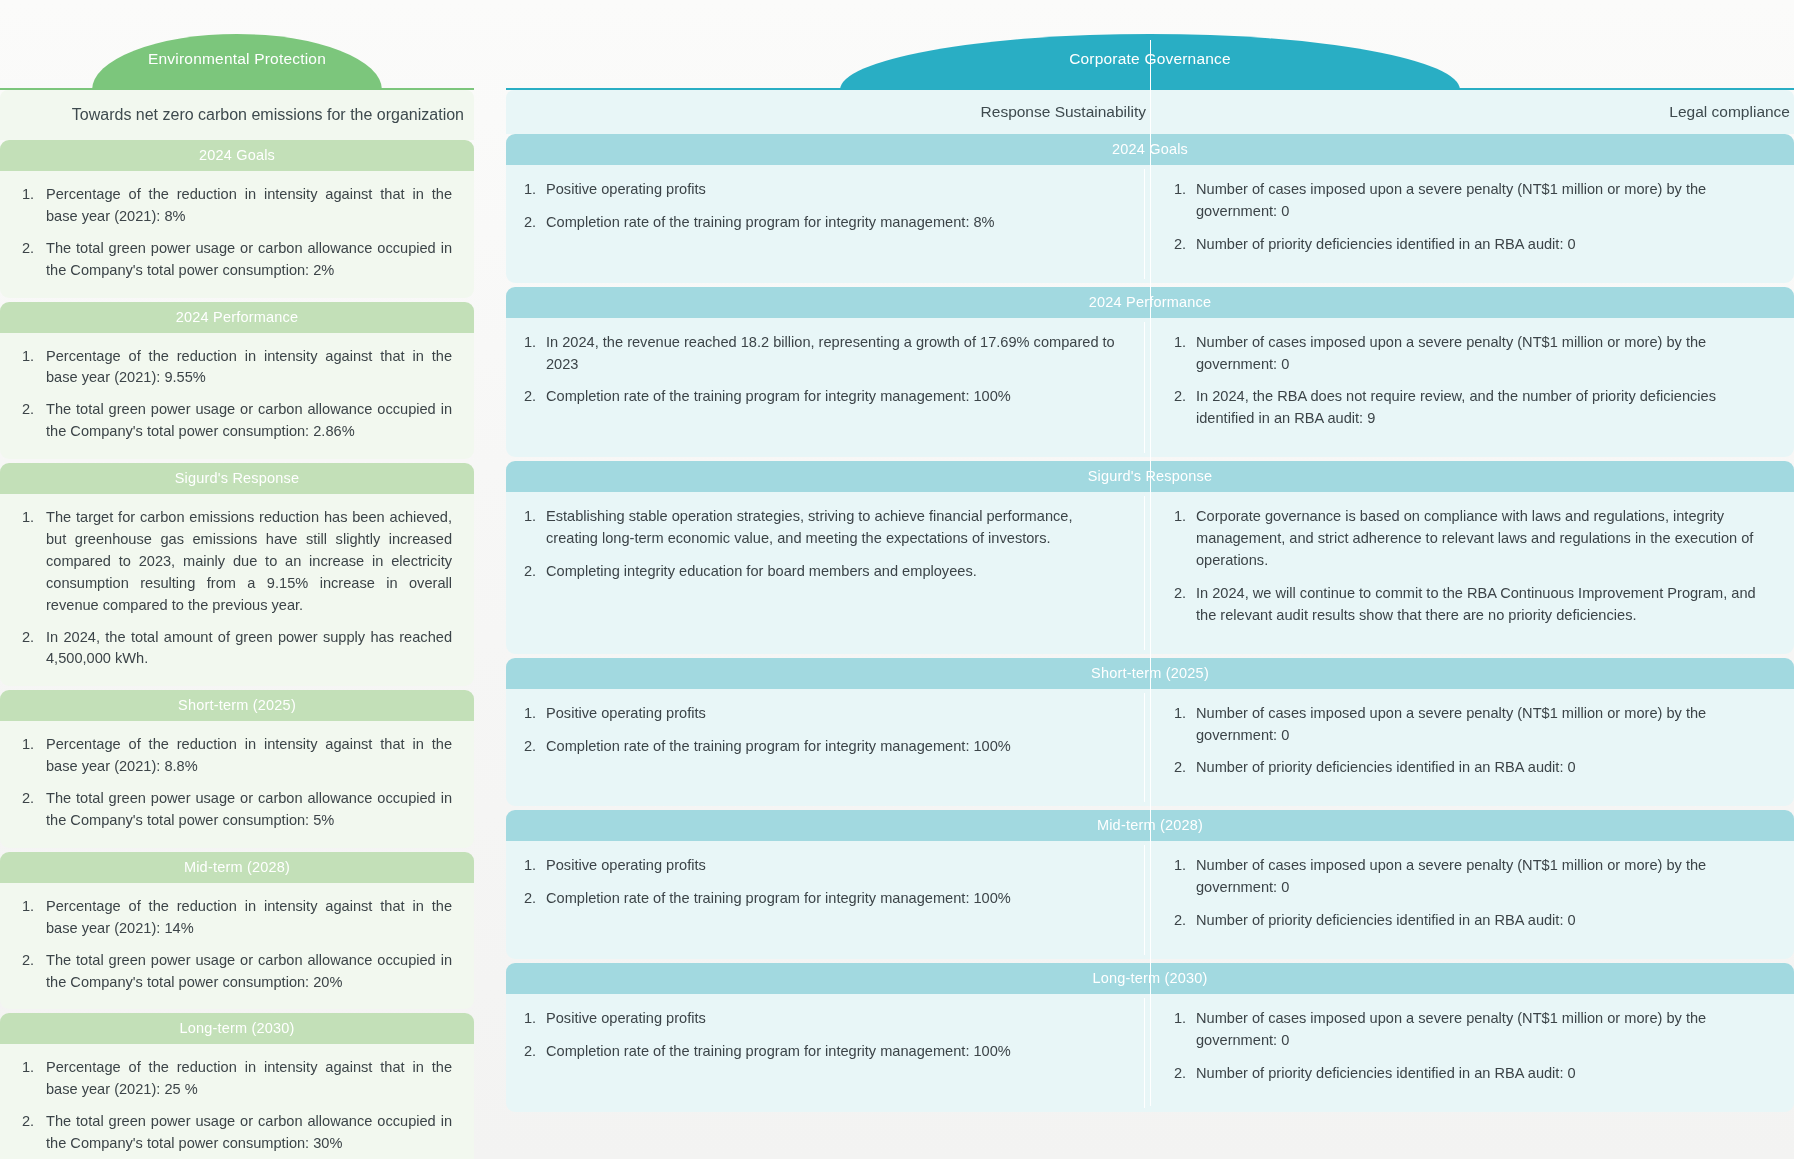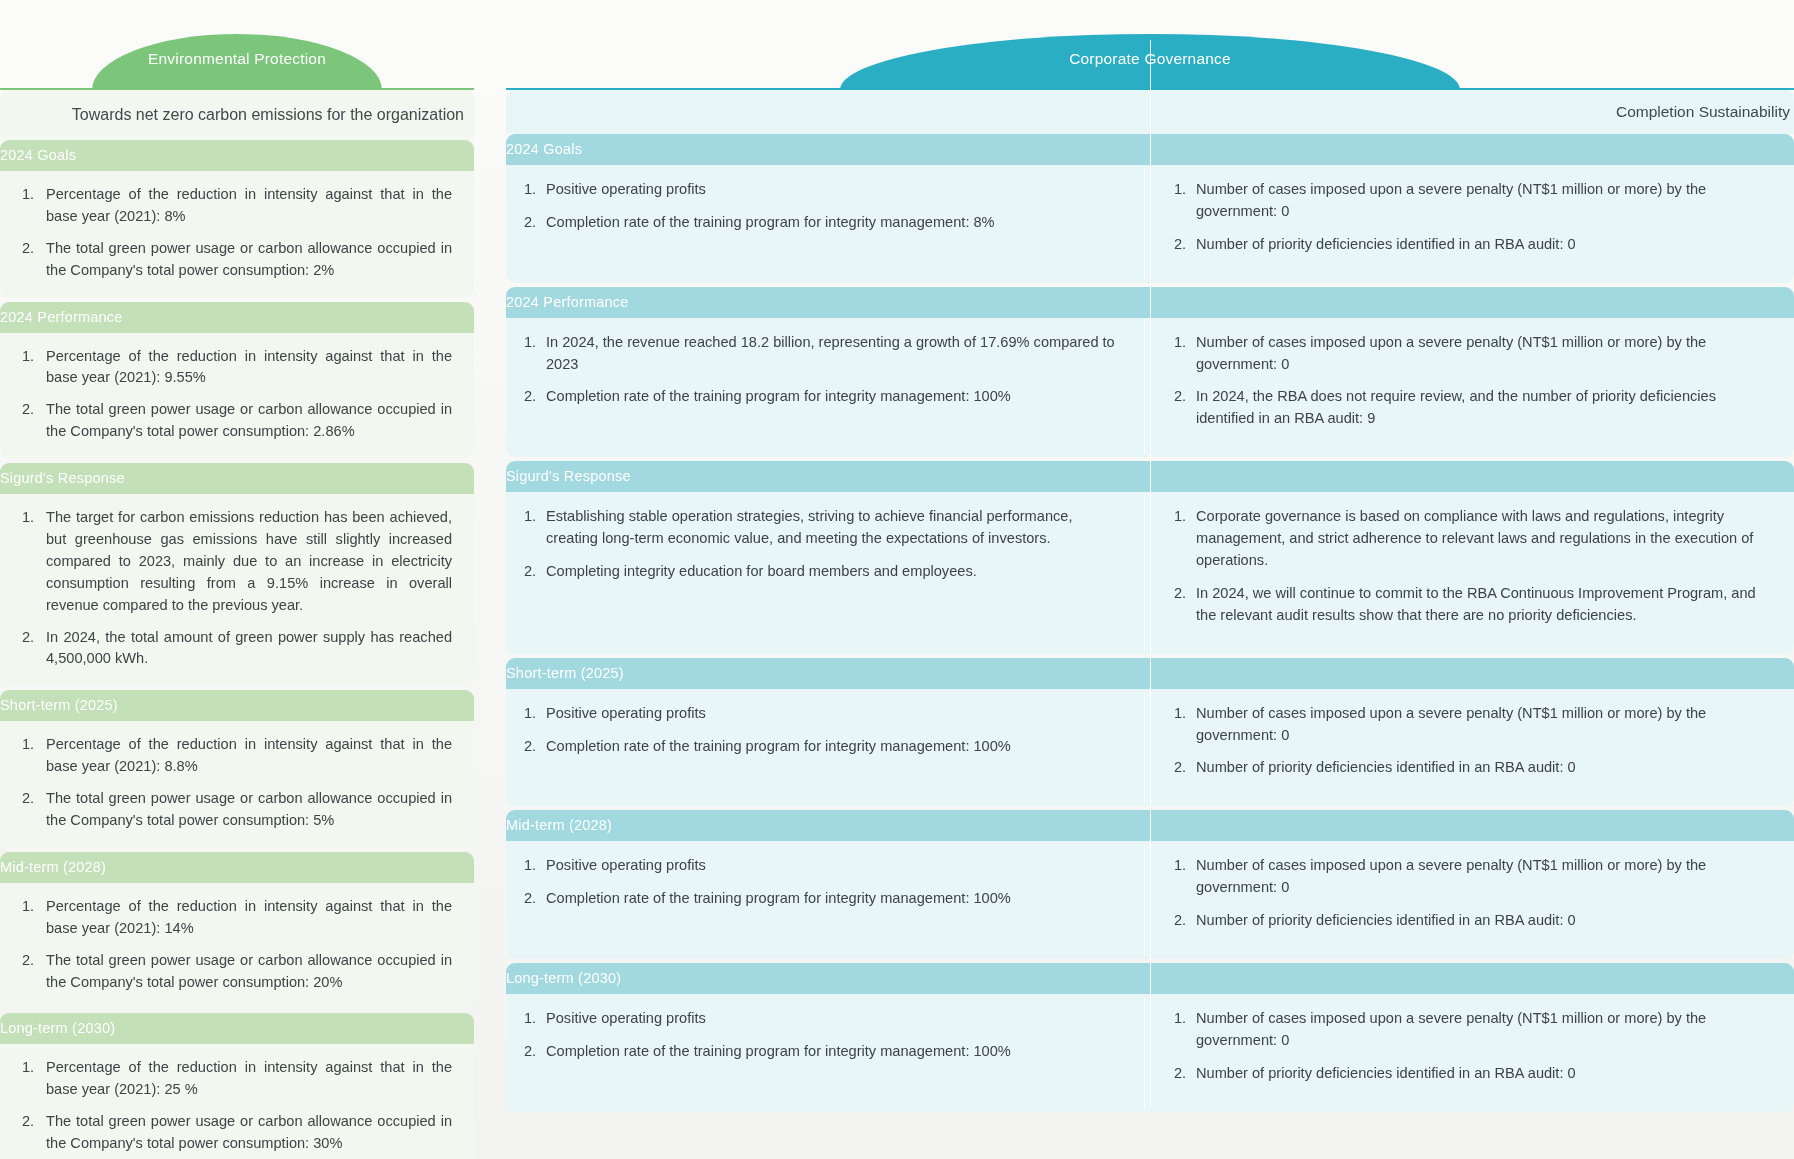--- a/index.html
+++ b/index.html
@@ -70,20 +70,21 @@
     position: absolute;
     top: 6px; bottom: 6px;
     width: 1px;
     background: #ffffff;
   }
 
   
   .sect-head {
     color: #ffffff;
     font-size: 14.5px;
+    text-align: center;
     padding: 7px 0 8px;
     border-radius: 9px 9px 0 0;
     letter-spacing: .2px;
   }
 
   
   .sect-body {
     display: flex;
     align-items: stretch;
     border-radius: 0 0 9px 9px;
@@ -248,22 +249,23 @@
   <div class="panel right">
 
     <div class="dome-wrap">
       <div class="dome-rule"></div>
       <div class="dome">
         <span>Corporate Governance</span>
       </div>
     </div>
 
     <div class="subtitle-band">
-      <div class="subtitle-cell">Completion Sustainability</div>
+      <div class="subtitle-cell">Response Sustainability</div>
       <div class="col-div-line" style="left:50%;"></div>
+      <div class="subtitle-cell">Legal compliance</div>
     </div>
 
     <div id="right-sections">
         <div class="sect">
           <div class="sect-head">2024 Goals</div>
           <div class="sect-body">
             <div class="cell narrow-pad">
               <ol class="items">
                 <li><span class="num">1.</span><span>Positive operating profits</span></li>
                 <li><span class="num">2.</span><span>Completion rate of the training program for integrity management: 8%</span></li>

